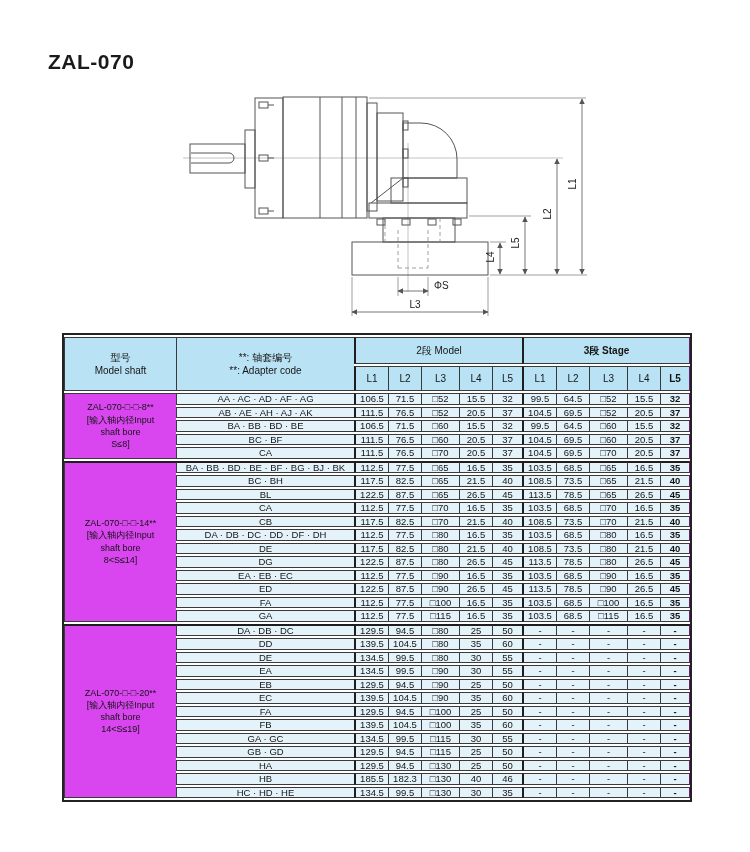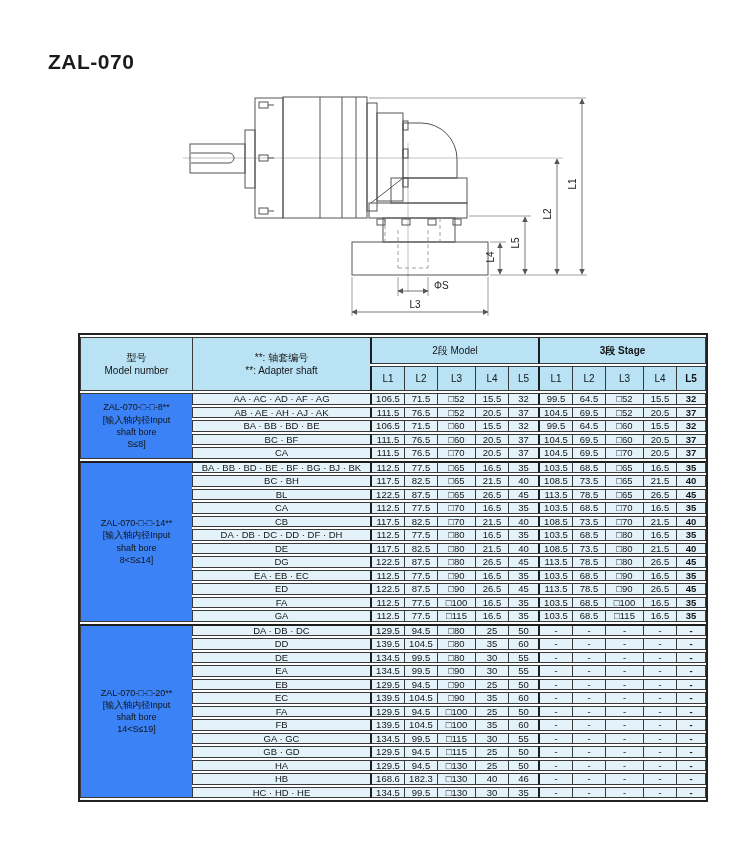--- a/index.html
+++ b/index.html
@@ -9,21 +9,21 @@
     font-family:"Liberation Sans", sans-serif; color:#111; overflow:hidden;
   }
   .title {
     position:absolute; left:48px; top:50px;
     font-size:21px; font-weight:bold; letter-spacing:0.5px; color:#1a1a1a;
   }
   .drawing { position:absolute; left:145px; top:85px; }
 
   
   table.spec {
-    position:absolute; left:78px; top:333px; width:626px;
+    position:absolute; left:62px; top:333px; width:626px;
     border-collapse:separate; border-spacing:0 2px;
     table-layout:fixed; background:#fff;
     border:2px solid #222;
     font-family:"Liberation Sans", sans-serif;
   }
   table.spec th, table.spec td {
     border-top:1px solid #3a3a3a; border-bottom:1px solid #3a3a3a;
     border-left:1px solid #3a3a3a;
     text-align:center; vertical-align:middle;
     font-weight:normal; color:#141414;
@@ -32,21 +32,21 @@
   table.spec th:last-child, table.spec td:last-child { border-right:1px solid #701a75;font-weight:bold; }
   table.spec thead th {
     background:#b9e3f5; font-size:10px; line-height:1.35; padding:1px 0;
   }
   table.spec thead tr.h1 th { height:27px; }
   table.spec thead tr.h2 th { height:25px; }
   table.spec tbody td {
     background:#e4f2fa; font-size:9.5px; height:11px; line-height:1; padding:0 1px;
   }
   table.spec tbody td.model {
-    background:#3b82f6; font-size:9px; line-height:1.35; white-space:normal; padding:1px 14px;
+    background:#d946ef; font-size:9px; line-height:1.35; white-space:normal; padding:1px 14px;
   }
   .vsep { border-left-width:2px !important; border-left-color:#1e1e1e !important; }
   tr.gs td { border-top-width:2px; border-top-color:#1e1e1e; }
 
   
   .ln   { fill:none; stroke:#555; stroke-width:1; }
   .thin { fill:none; stroke:#777; stroke-width:0.7; }
   .cl   { stroke:#aaa; stroke-width:0.7; }
   .dash { fill:none; stroke:#888; stroke-width:0.8; stroke-dasharray:4 3; }
   .dim  { stroke:#555; stroke-width:0.8; }
@@ -168,25 +168,25 @@
       <col style="width:34px">
         <col style="width:33px">
         <col style="width:38px">
         <col style="width:33px">
         <col style="width:30px">
     </colgroup>
     <thead>
       <tr class="h1">
         <th rowspan="2">
           <div>型号</div>
-          <div>Model number</div>
+          <div>Model shaft</div>
         </th>
         <th rowspan="2">
           <div>**: 轴套编号</div>
-          <div>**: Adapter shaft</div>
+          <div>**: Adapter code</div>
         </th>
         <th colspan="5" class="vsep">2段 Model</th>
         <th colspan="5" class="vsep">3段 Stage</th>
       </tr>
       <tr class="h2">
           <th class="vsep">L1</th>
           <th>L2</th>
           <th>L3</th>
           <th>L4</th>
           <th>L5</th>
@@ -575,21 +575,21 @@
           <td>25</td>
           <td>50</td>
           <td class="vsep">-</td>
           <td>-</td>
           <td>-</td>
           <td>-</td>
           <td>-</td>
         </tr>
         <tr>
           <td>HB</td>
-          <td class="vsep">168.6</td>
+          <td class="vsep">185.5</td>
           <td>182.3</td>
           <td>□130</td>
           <td>40</td>
           <td>46</td>
           <td class="vsep">-</td>
           <td>-</td>
           <td>-</td>
           <td>-</td>
           <td>-</td>
         </tr>

